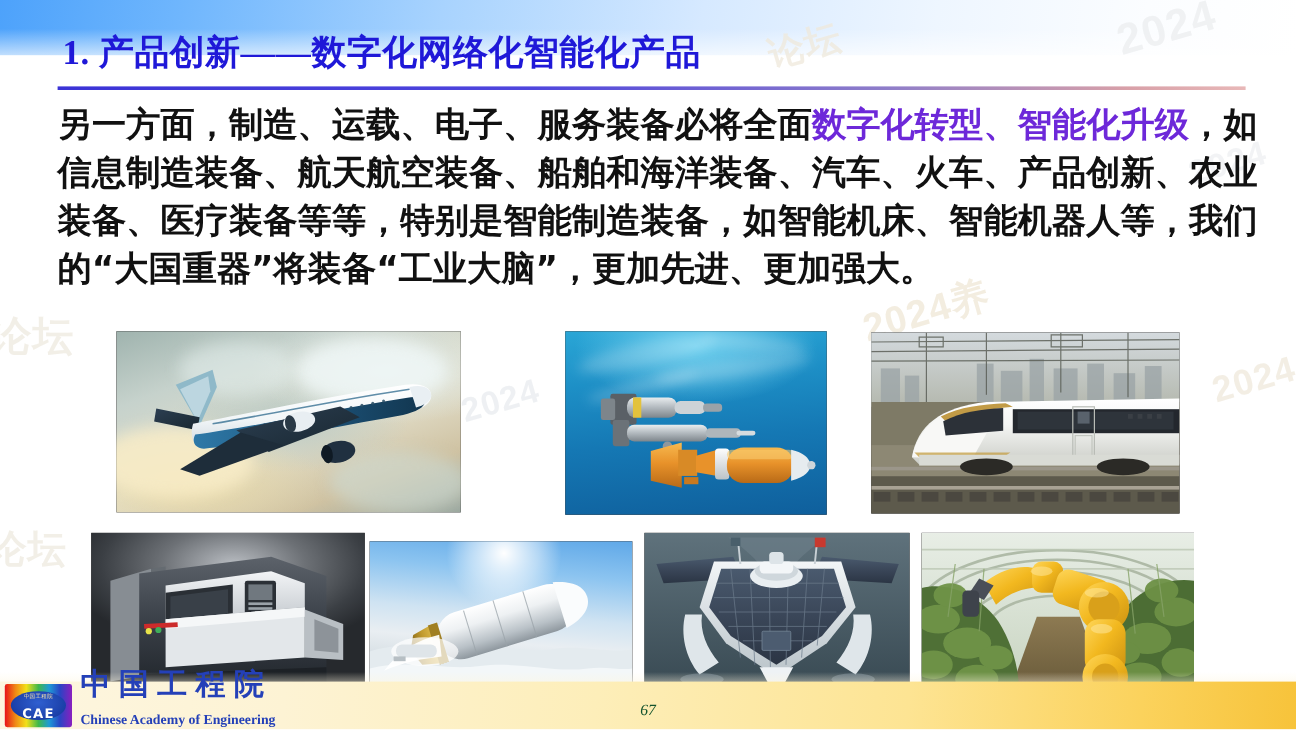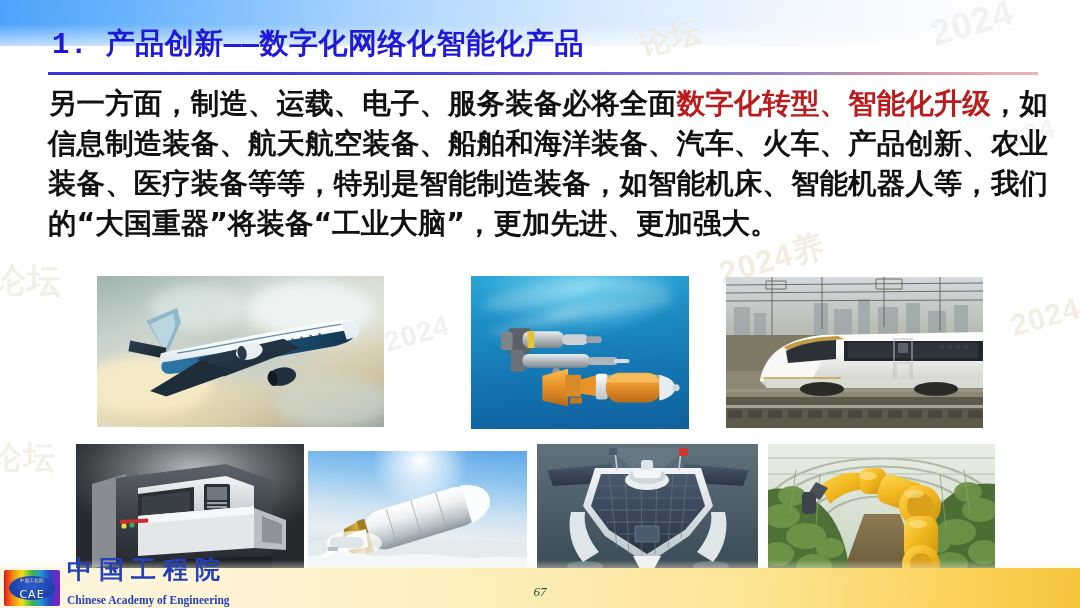--- a/index.html
+++ b/index.html
@@ -49,38 +49,38 @@
   .wm-5 { top:436px; left:-10px; font-size:32px; color:#eeeae0; }
   .wm-6 { top:300px; left:1010px;font-size:30px; color:#efe9dc; }
   .wm-7 { top:120px; left:990px; font-size:28px; color:#eef0f2; }
   .wm-8 { top:318px; left:384px; font-size:28px; color:#e9ecef; }
 
   
   .title-wrap { position:absolute; top:24px; left:52px; z-index:8; }
   .slide-title {
     font-size:29px; font-weight:700; color:#1f18d8;
     letter-spacing:.5px; white-space:nowrap;
-    font-family:Liberation Mono, monospace;
+    font-family:Liberation Serif, serif;
   }
   .title-rule {
     position:absolute; top:72px; left:48px; width:990px; height:3px;
     background:linear-gradient(90deg,#3b33d6 0%,#4f46dd 40%,#8f7ec9 70%,#d8a0a8 90%,#e8b8b8 100%);
     z-index:8;
   }
 
   
   .body-text {
     position:absolute; top:84px; left:48px; width:1000px;
     font-size:28.5px; line-height:40px; font-weight:700; color:#111;
     text-align:justify;
     font-family:"DejaVu Sans","Liberation Sans",sans-serif;
     letter-spacing:0px;
     z-index:7;
   }
-  .hl { color:#b91c1c; }
+  .hl { color:#6d28d9; }
 
   
   .pic { position:absolute; overflow:hidden; z-index:6; background:#222; }
 
   
   .pic-plane  { left:97px;  top:276px; width:287px; height:151px; }
   .pic-auv    { left:471px; top:276px; width:218px; height:153px; }
   .pic-train  { left:726px; top:277px; width:257px; height:151px; }
   
   .pic-cnc    { left:76px;  top:444px; width:228px; height:148px; }
@@ -164,21 +164,21 @@
     width:56px; height:36px; position:relative; border-radius:2px; overflow:hidden;
     background:linear-gradient(90deg,#e8131a 0%,#f08a14 16%,#f2e018 32%,#3fb84a 50%,#1e9ad6 66%,#2a44c4 82%,#8a1fbf 100%);
   }
   .logo-ell {
     position:absolute; left:9%; top:16%; width:82%; height:68%;
     background:radial-gradient(ellipse at 50% 40%, #2f5fd0 0%, #1b3fa8 70%, #152f85 100%);
     border-radius:50%;
   }
   .logo-cae {
     position:absolute; left:0; right:0; bottom:16%;
-    text-align:center; color:#fff; font-size:11px; font-weight:400;
+    text-align:center; color:#fff; font-size:11px; font-weight:700;
     letter-spacing:1px; font-family:"DejaVu Sans",sans-serif; line-height:1;
   }
   .logo-cn-top {
     position:absolute; left:0; right:0; top:26%;
     text-align:center; color:#ffe9a8; font-size:4.5px; letter-spacing:.4px; line-height:1;
   }
   .logo-text { display:flex; flex-direction:column; line-height:1; }
   .logo-cn {
     font-size:25px; font-weight:700; color:#2440b8;
     font-family:"DejaVu Serif","Liberation Serif",serif;

